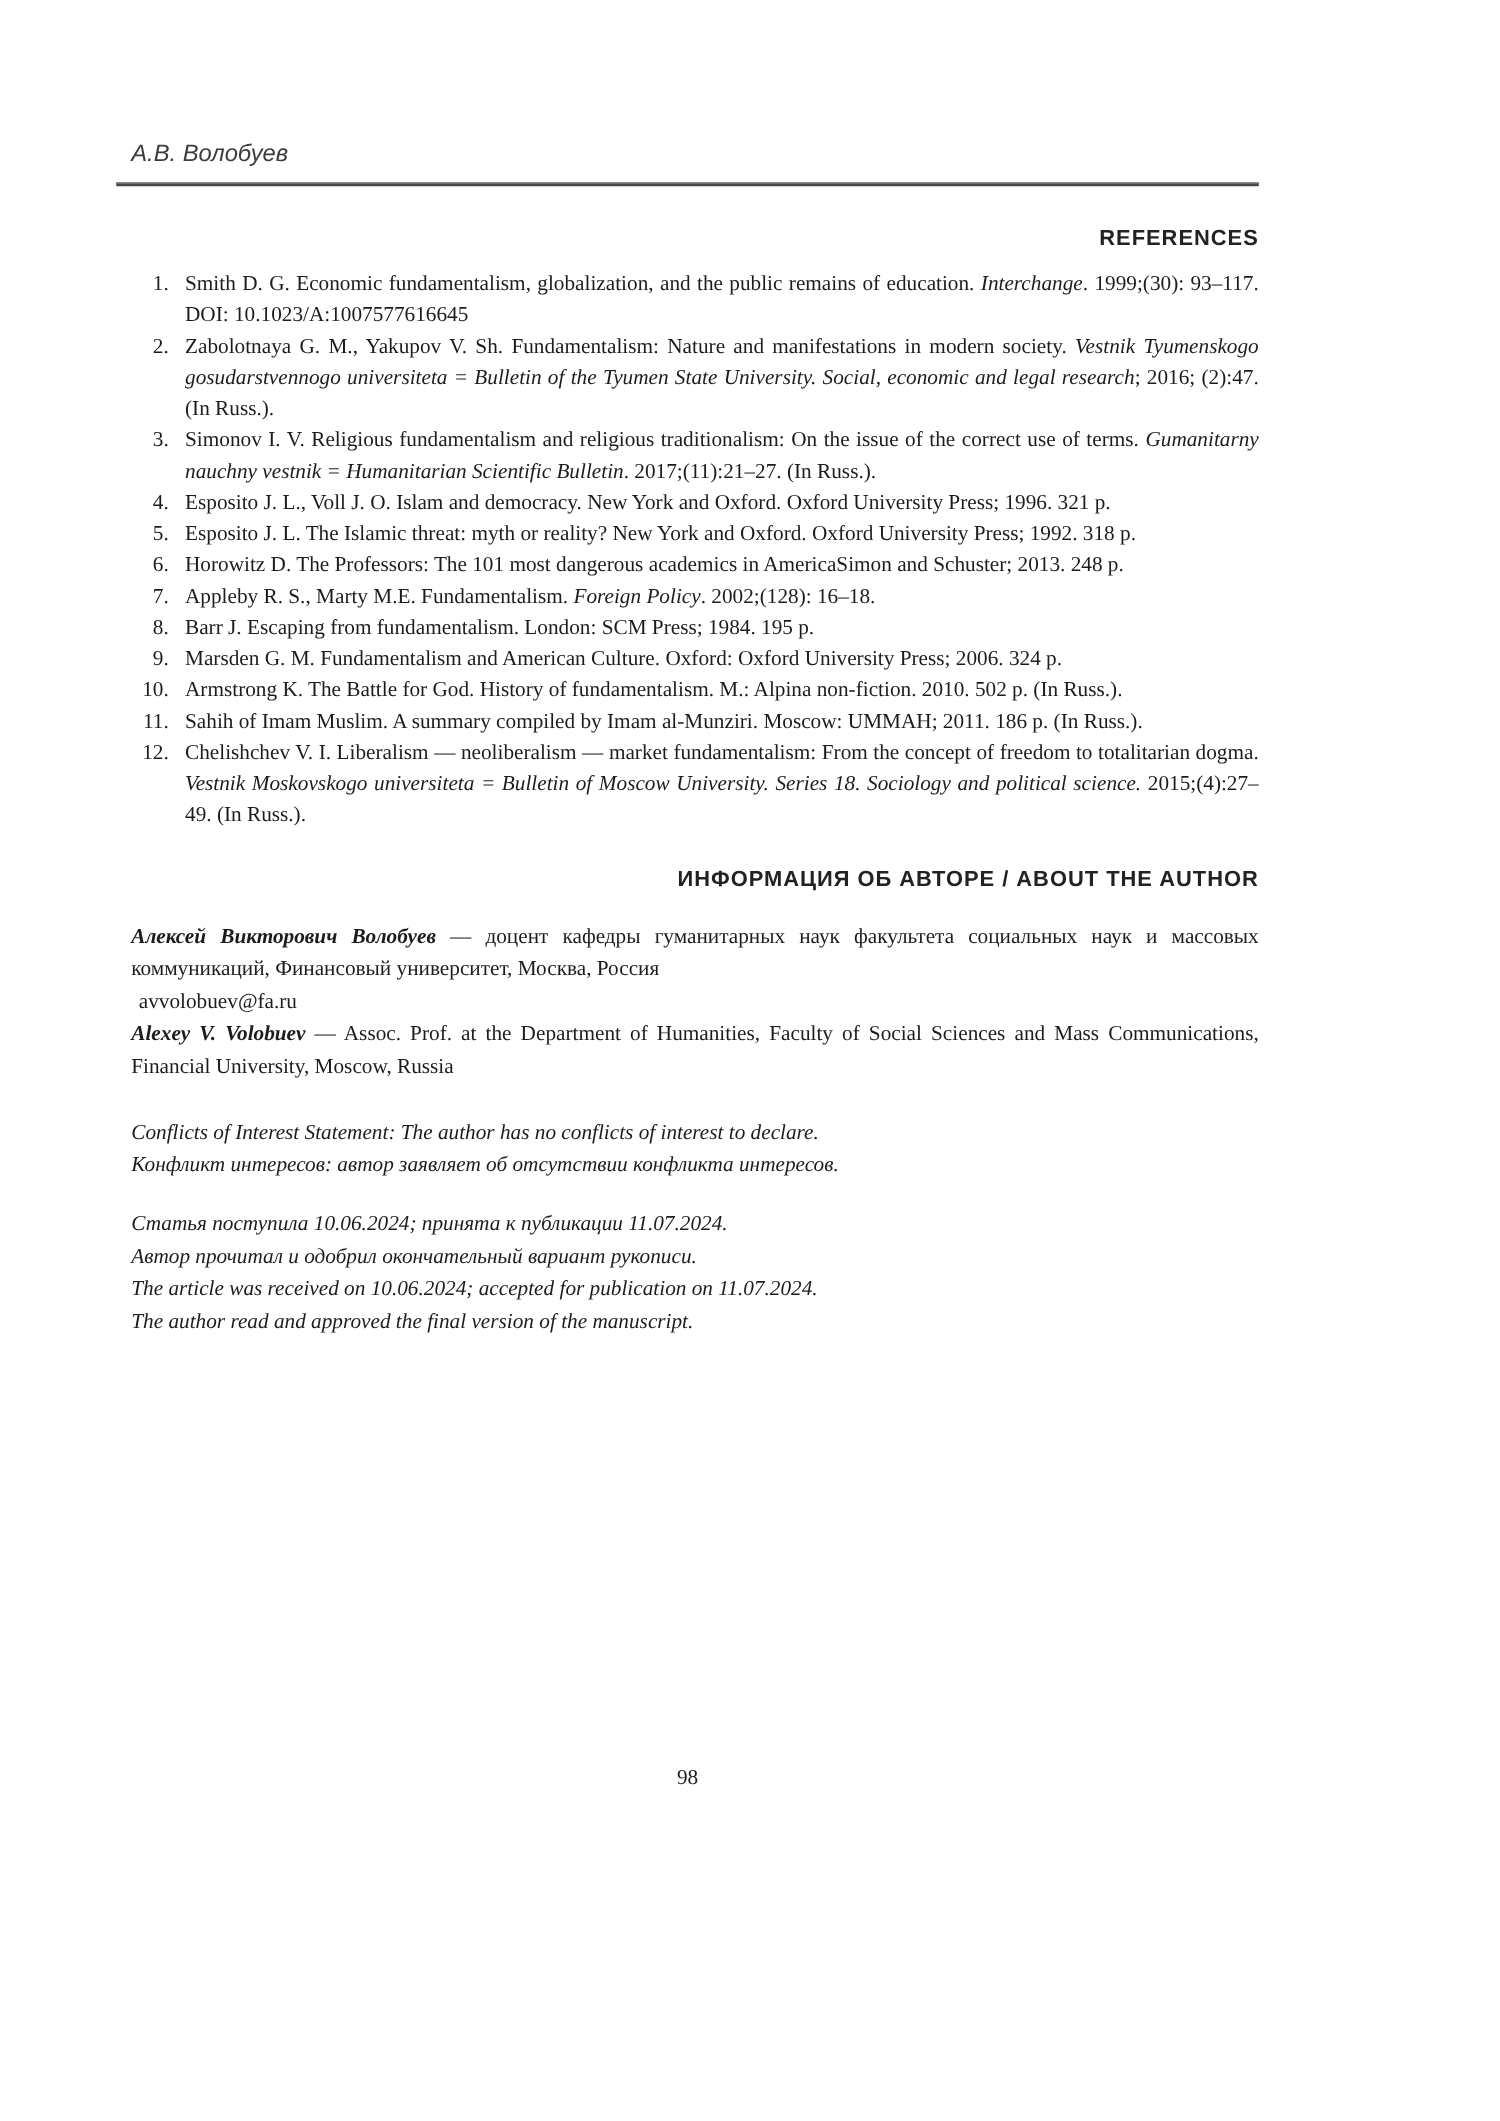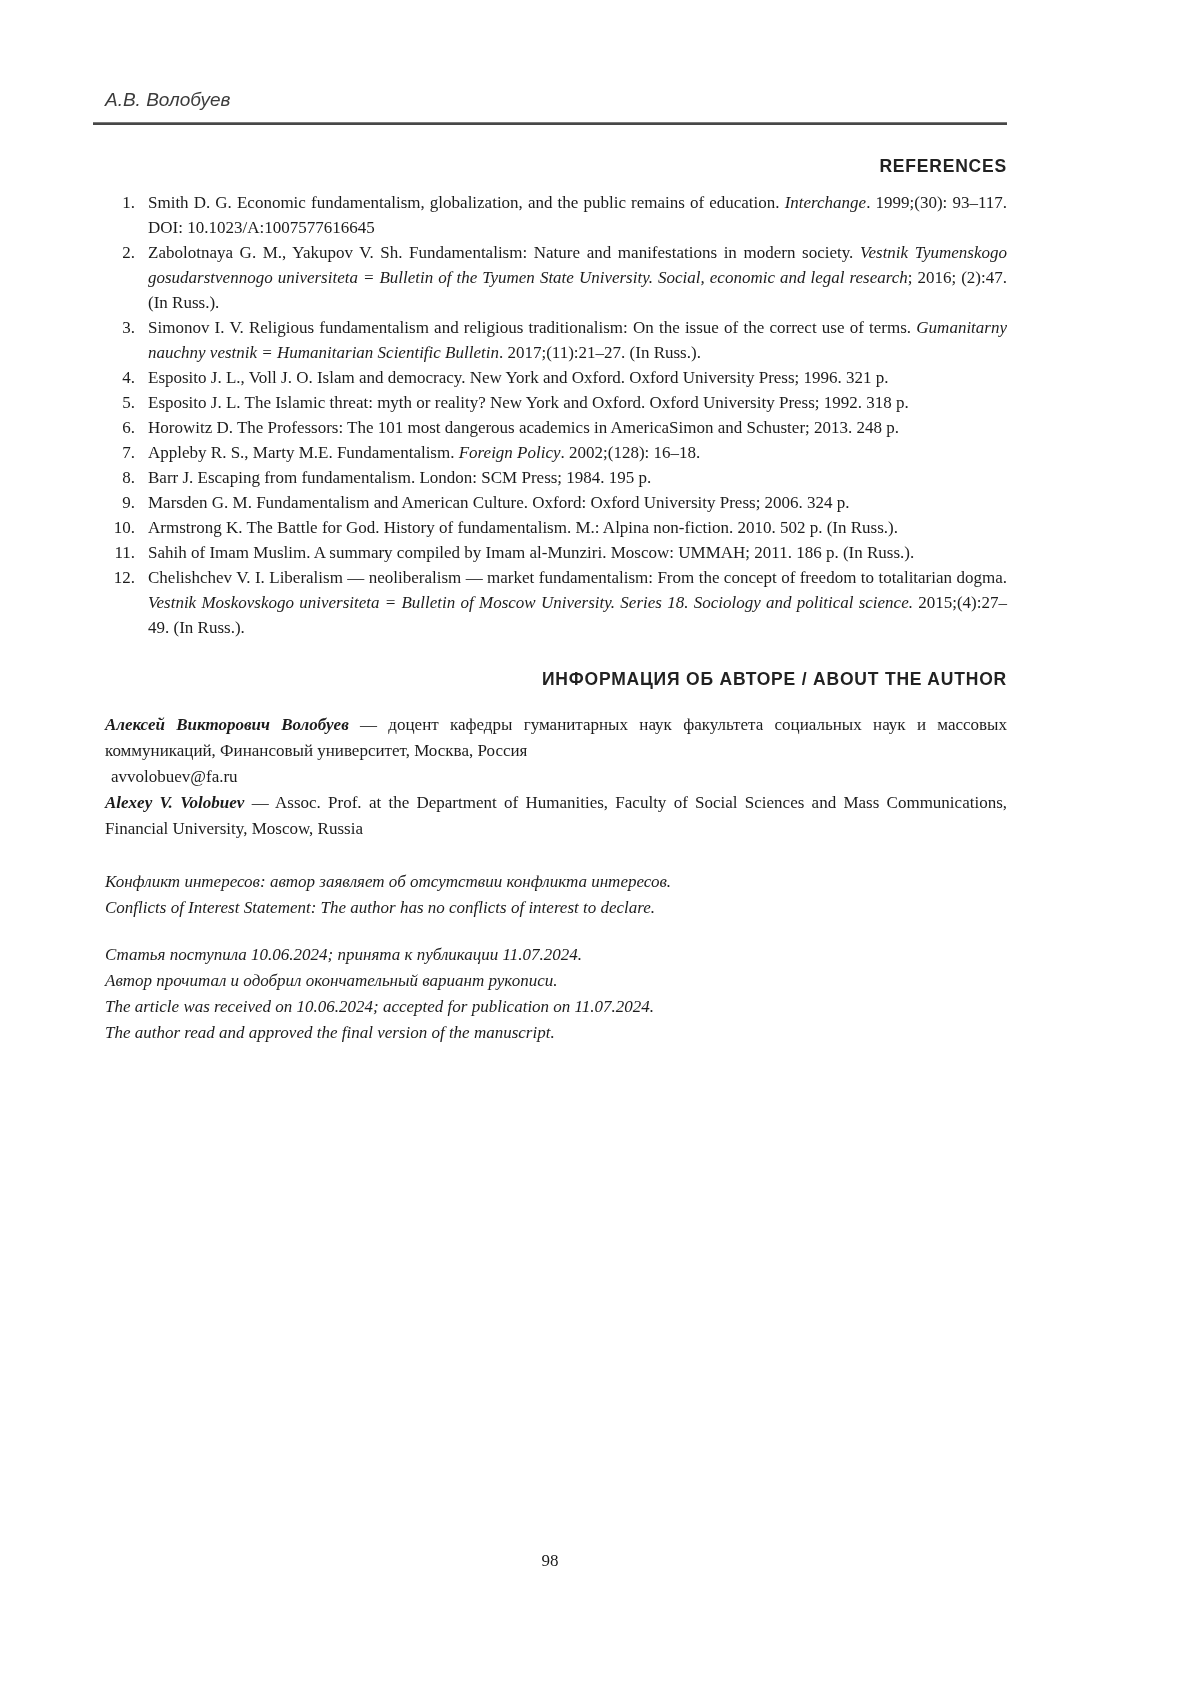--- a/index.html
+++ b/index.html
@@ -14,20 +14,21 @@
     width: 1200px;
     height: 1697px;
     background: #ffffff;
     overflow: hidden;
     margin: 0 auto;
   }
   .content {
     margin-left: 93px;
     width: 914px;
     padding-top: 88px;
+    margin-top: 24px;
   }
   .running-head {
     font-family: "Liberation Sans", sans-serif;
     font-style: italic;
     font-size: 19px;
     color: #3c3c3c;
     padding-left: 12px;
     line-height: 24px;
   }
   .rule {
@@ -77,21 +78,21 @@
     font-size: 17px;
     line-height: 26px;
   }
   .conflict { margin-top: 27px; }
   .dates { margin-top: 21px; }
   .block-it p { font-style: italic; }
   .it { font-style: italic; }
   .bd { font-weight: bold; }
   .page-number {
     position: absolute;
-    top: 1551px;
+    top: 1412px;
     left: 93px;
     width: 914px;
     text-align: center;
     font-size: 17px;
     color: #1c1c1c;
   }
 </style>
 </head>
 <body>
 
@@ -158,22 +159,22 @@
 
     <h2 class="section-title author-title">ИНФОРМАЦИЯ ОБ АВТОРЕ / ABOUT THE AUTHOR</h2>
 
     <div class="bio">
       <p class="bio-para"><span class="it bd">Алексей Викторович Волобуев</span><span> — доцент кафедры гуманитарных наук факультета социальных наук и массовых коммуникаций, Финансовый университет, Москва, Россия</span></p>
       <p class="bio-para email">avvolobuev@fa.ru</p>
       <p class="bio-para"><span class="it bd">Alexey V. Volobuev</span><span> — Assoc. Prof. at the Department of Humanities, Faculty of Social Sciences and Mass Communications, Financial University, Moscow, Russia</span></p>
     </div>
 
     <div class="conflict block-it">
+      <p>Conflicts of Interest Statement: The author has no conflicts of interest to declare.</p>
       <p>Конфликт интересов: автор заявляет об отсутствии конфликта интересов.</p>
-      <p>Conflicts of Interest Statement: The author has no conflicts of interest to declare.</p>
     </div>
 
     <div class="dates block-it">
       <p>Статья поступила 10.06.2024; принята к публикации 11.07.2024.</p>
       <p>Автор прочитал и одобрил окончательный вариант рукописи.</p>
       <p>The article was received on 10.06.2024; accepted for publication on 11.07.2024.</p>
       <p>The author read and approved the final version of the manuscript.</p>
     </div>
 
   </div>

